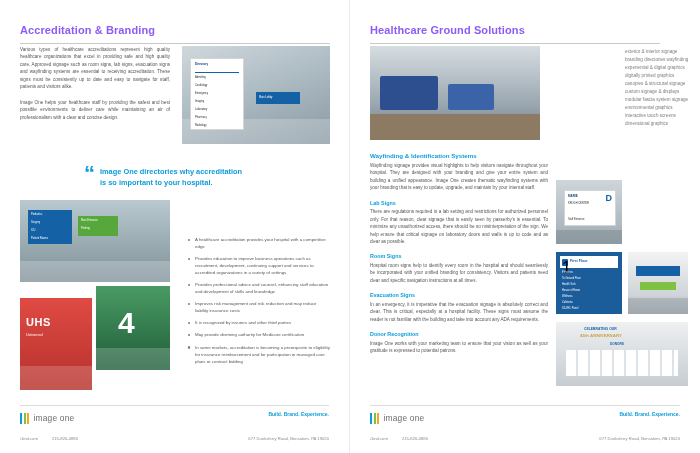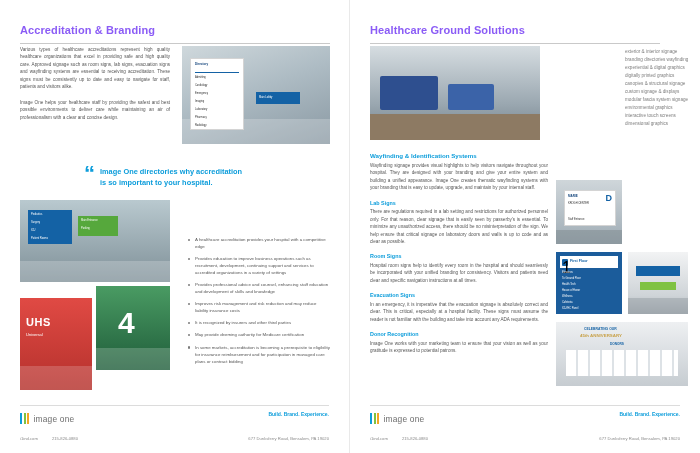--- a/index.html
+++ b/index.html
@@ -133,21 +133,20 @@
   
   .footer {
     position: absolute;
     left: 20px; right: 20px; bottom: 14px;
     height: 34px;
   }
   .footer-rule { height: 1px; background: #dcdcdc; }
   .logo-row {
     margin-top: 7px;
     display: flex;
-    align-items: center;
   }
   .logo-bars {
     display: flex;
     gap: 1.6px;
     margin-right: 4px;
   }
   .logo-bars i {
     display: block;
     width: 2.1px; height: 11px;
     background: #0d9ddb;

